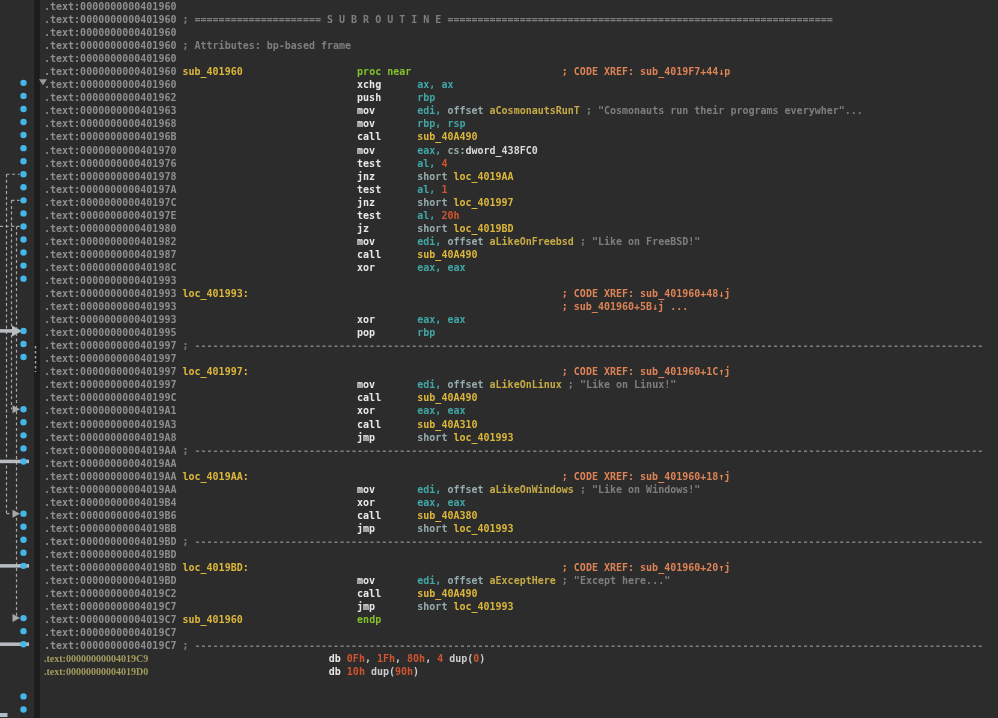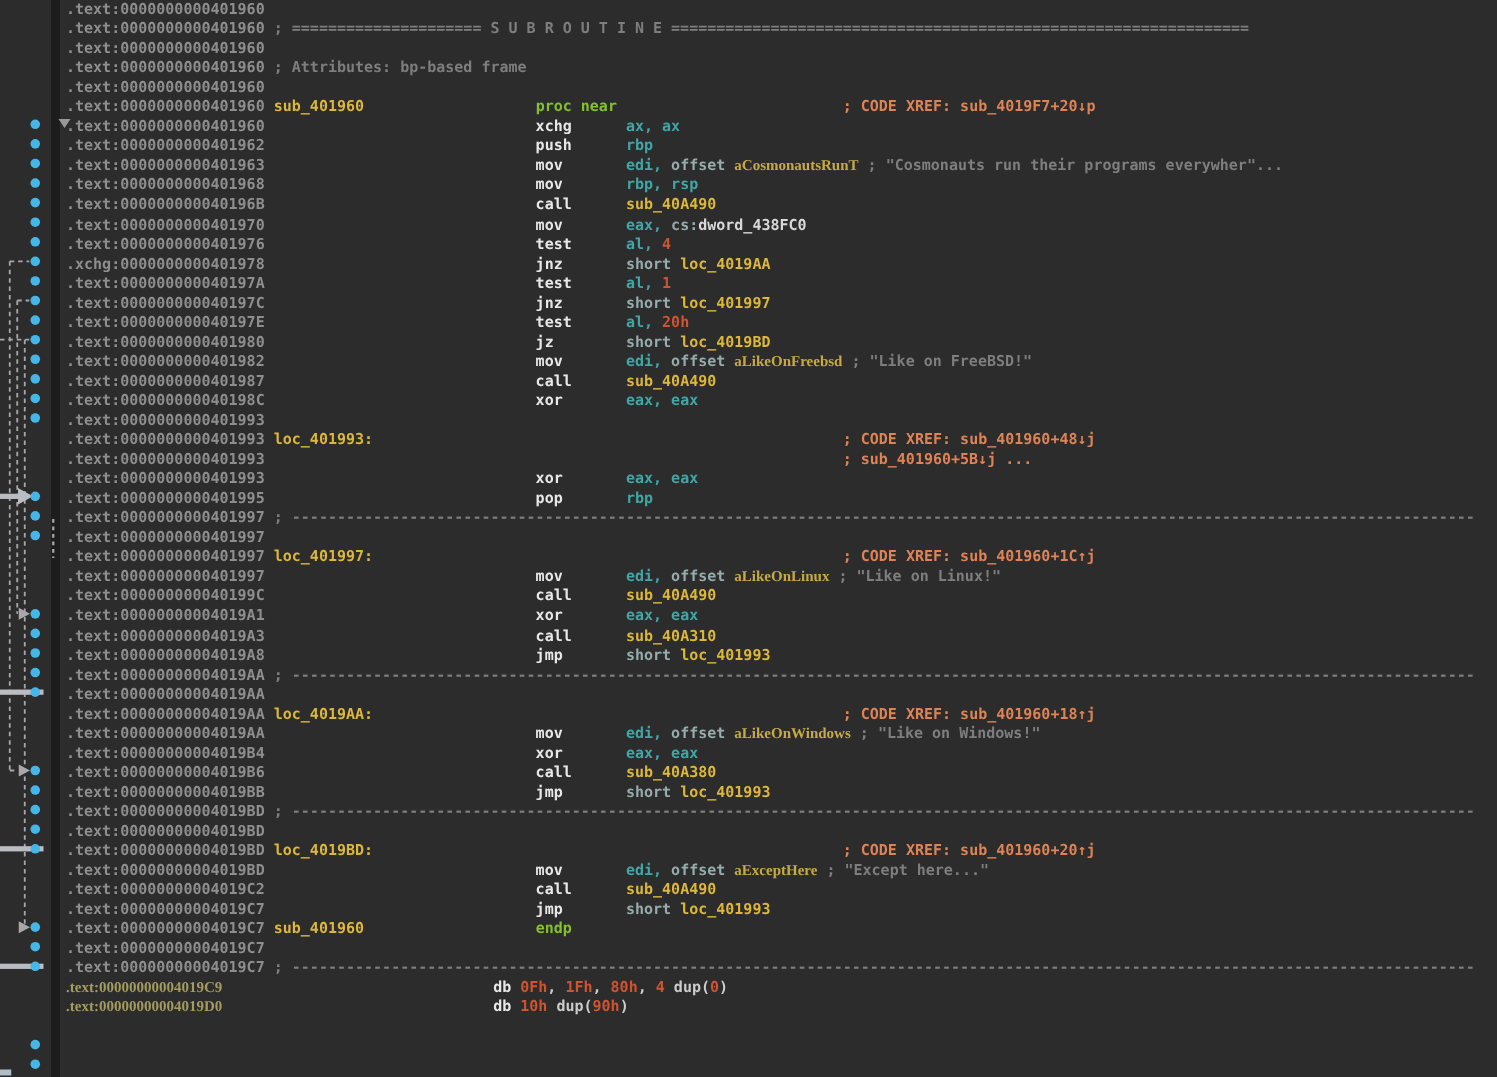--- a/index.html
+++ b/index.html
@@ -11,44 +11,44 @@
   .s-a2{color:#a49c5e;font-family:Liberation Serif, serif;}
   .s-l {color:#dcb73a;}
   .s-g {color:#84c12d;}
   .s-m {color:#e8e8e8;}
   .s-d {color:#d9d9d9;}
   .s-r {color:#41a6a6;}
   .s-n {color:#cf5430;}
   .s-k {color:#96acac;}
   .s-c {color:#7e7e7e;}
   .s-x {color:#de8356;}
-  .s-s {color:#c6ab45;font-family:Liberation Serif, serif;}
+  .s-s {color:#c6ab45;}
   .s-w {color:#cccccc;}
   #arrow-panel{position:absolute;left:0;top:0;z-index:3;}
 </style>
 </head>
 <body>
 
 <div id="screen">
   <div id="gutter-strip"></div>
   <div id="listing">
       <div class="line"><span class="s-a">.text:0000000000401960</span></div>
       <div class="line"><span class="s-a">.text:0000000000401960</span> <span class="s-c">; ===================== S U B R O U T I N E ================================================================</span></div>
       <div class="line"><span class="s-a">.text:0000000000401960</span></div>
       <div class="line"><span class="s-a">.text:0000000000401960</span> <span class="s-c">; Attributes: bp-based frame</span></div>
       <div class="line"><span class="s-a">.text:0000000000401960</span></div>
-      <div class="line"><span class="s-a">.text:0000000000401960</span> <span class="s-l">sub_401960</span>                   <span class="s-g">proc near</span>                         <span class="s-x">; CODE XREF: sub_4019F7+20↓p</span></div>
+      <div class="line"><span class="s-a">.text:0000000000401960</span> <span class="s-l">sub_401960</span>                   <span class="s-g">proc near</span>                         <span class="s-x">; CODE XREF: sub_4019F7+44↓p</span></div>
       <div class="line"><span class="s-a">.text:0000000000401960</span>                              <span class="s-m">xchg</span>      <span class="s-r">ax, ax</span></div>
       <div class="line"><span class="s-a">.text:0000000000401962</span>                              <span class="s-m">push</span>      <span class="s-r">rbp</span></div>
       <div class="line"><span class="s-a">.text:0000000000401963</span>                              <span class="s-m">mov</span>       <span class="s-r">edi, </span><span class="s-k">offset </span><span class="s-s">aCosmonautsRunT</span> <span class="s-c">; "Cosmonauts run their programs everywher"...</span></div>
       <div class="line"><span class="s-a">.text:0000000000401968</span>                              <span class="s-m">mov</span>       <span class="s-r">rbp, rsp</span></div>
       <div class="line"><span class="s-a">.text:000000000040196B</span>                              <span class="s-m">call</span>      <span class="s-l">sub_40A490</span></div>
       <div class="line"><span class="s-a">.text:0000000000401970</span>                              <span class="s-m">mov</span>       <span class="s-r">eax, </span><span class="s-k">cs:</span><span class="s-d">dword_438FC0</span></div>
       <div class="line"><span class="s-a">.text:0000000000401976</span>                              <span class="s-m">test</span>      <span class="s-r">al, </span><span class="s-n">4</span></div>
-      <div class="line"><span class="s-a">.xchg:0000000000401978</span>                              <span class="s-m">jnz</span>       <span class="s-k">short </span><span class="s-l">loc_4019AA</span></div>
+      <div class="line"><span class="s-a">.text:0000000000401978</span>                              <span class="s-m">jnz</span>       <span class="s-k">short </span><span class="s-l">loc_4019AA</span></div>
       <div class="line"><span class="s-a">.text:000000000040197A</span>                              <span class="s-m">test</span>      <span class="s-r">al, </span><span class="s-n">1</span></div>
       <div class="line"><span class="s-a">.text:000000000040197C</span>                              <span class="s-m">jnz</span>       <span class="s-k">short </span><span class="s-l">loc_401997</span></div>
       <div class="line"><span class="s-a">.text:000000000040197E</span>                              <span class="s-m">test</span>      <span class="s-r">al, </span><span class="s-n">20h</span></div>
       <div class="line"><span class="s-a">.text:0000000000401980</span>                              <span class="s-m">jz</span>        <span class="s-k">short </span><span class="s-l">loc_4019BD</span></div>
       <div class="line"><span class="s-a">.text:0000000000401982</span>                              <span class="s-m">mov</span>       <span class="s-r">edi, </span><span class="s-k">offset </span><span class="s-s">aLikeOnFreebsd</span> <span class="s-c">; "Like on FreeBSD!"</span></div>
       <div class="line"><span class="s-a">.text:0000000000401987</span>                              <span class="s-m">call</span>      <span class="s-l">sub_40A490</span></div>
       <div class="line"><span class="s-a">.text:000000000040198C</span>                              <span class="s-m">xor</span>       <span class="s-r">eax, eax</span></div>
       <div class="line"><span class="s-a">.text:0000000000401993</span></div>
       <div class="line"><span class="s-a">.text:0000000000401993</span> <span class="s-l">loc_401993:</span>                                                    <span class="s-x">; CODE XREF: sub_401960+48↓j</span></div>
       <div class="line"><span class="s-a">.text:0000000000401993</span>                                                                <span class="s-x">; sub_401960+5B↓j ...</span></div>

